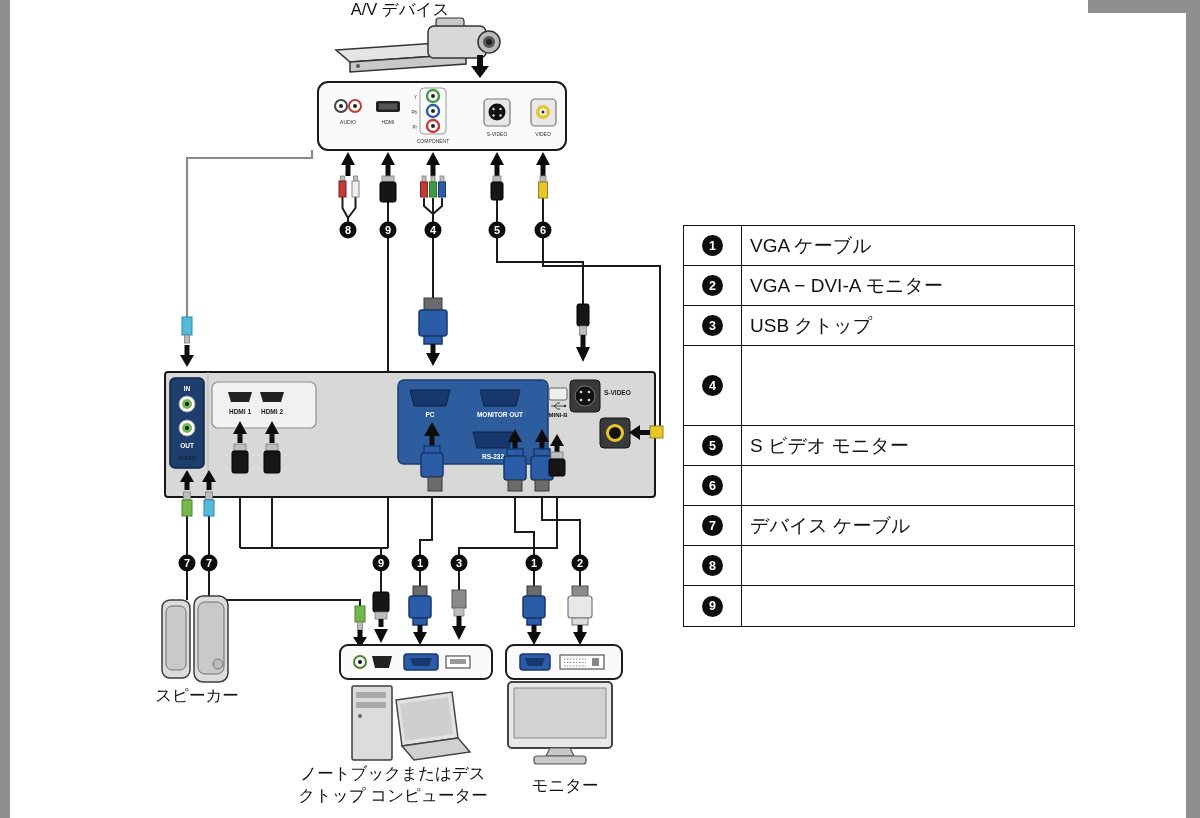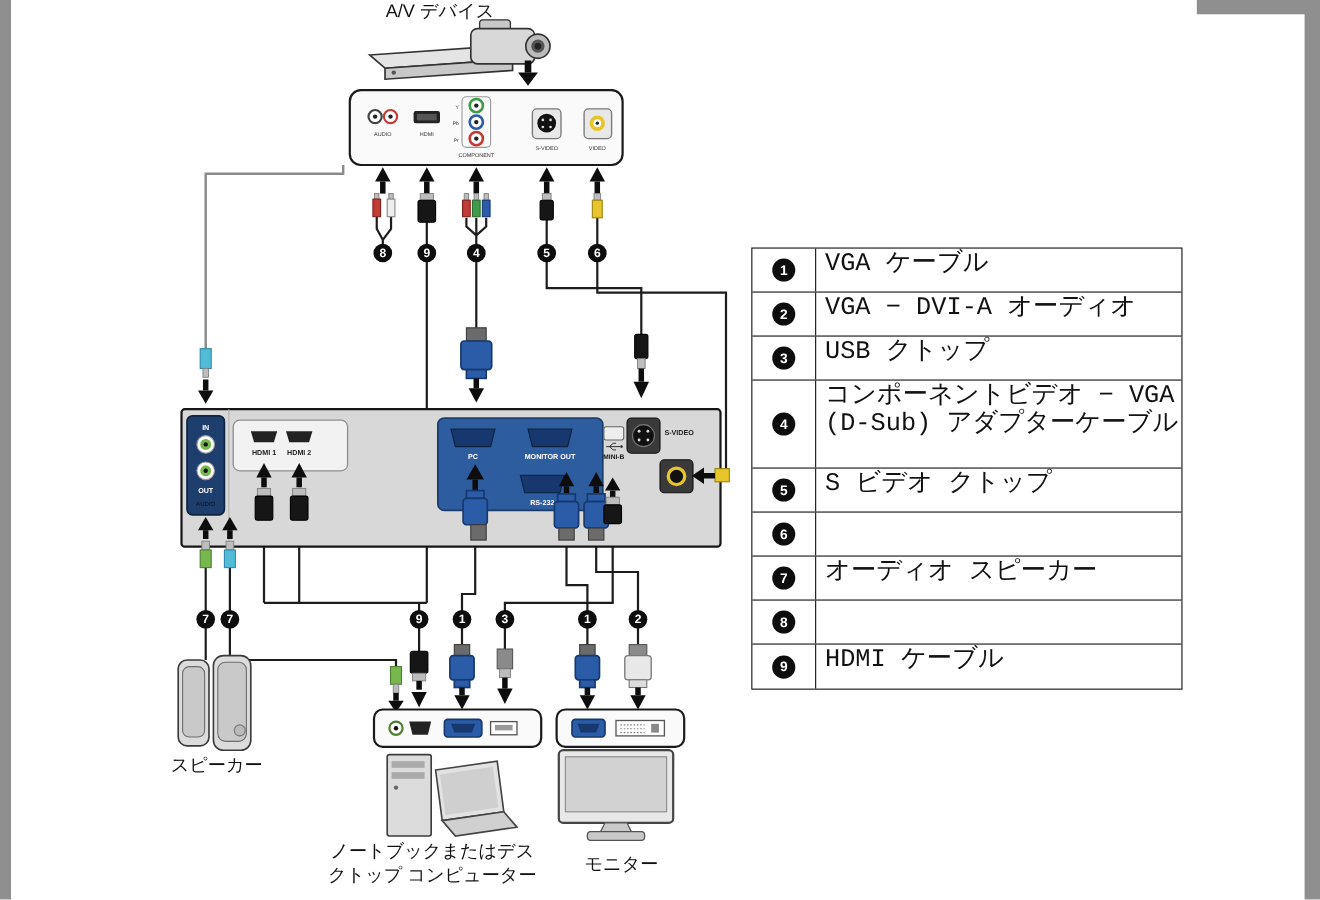--- a/index.html
+++ b/index.html
@@ -37,21 +37,21 @@
   .dsub{fill:var(--vga_dark);stroke:#0d2240;stroke-width:1;}
   .illus{fill:#dcdcdc;stroke:#3c3c3c;stroke-width:1.5;}
   .illus2{fill:#c9c9c9;stroke:#6e6e6e;stroke-width:1;}
 
   .legend{position:absolute;left:683px;top:225px;width:392px;border:1px solid #111;box-sizing:border-box;background:#fff;}
   .legend-row{display:flex;align-items:stretch;height:40px;border-bottom:1px solid #111;box-sizing:border-box;}
   .legend-row:last-child{border-bottom:none;}
   .legend-row.tall{height:80px;}
   .legend-badge-cell{width:58px;border-right:1px solid #111;display:flex;align-items:center;justify-content:center;flex:none;box-sizing:border-box;}
   .legend-badge{width:21px;height:21px;border-radius:50%;background:#0d0d0d;color:#fff;font-size:12.5px;font-weight:bold;display:flex;align-items:center;justify-content:center;}
-  .legend-text-cell{flex:1;display:flex;flex-direction:column;justify-content:flex-start;padding-left:8px;font-size:23px;color:#111;line-height:26px;font-family:Liberation Mono, monospace;}
+  .legend-text-cell{flex:1;display:flex;flex-direction:column;justify-content:center;padding-left:8px;font-size:19px;color:#111;line-height:26px;}
 </style>
 </head>
 <body>
 
 <div class="page">
 
   <svg width="1200" height="818" viewBox="0 0 1200 818">
 
     <g>
       <polygon points="336,50 452,42 466,54 350,62" fill="#e4e4e4" stroke="#333" stroke-width="1.5"></polygon>
@@ -515,72 +515,65 @@
         </div>
       <div class="legend-text-cell">
           <div>VGA ケーブル</div>
         </div>
     </div>
     <div class="legend-row">
       <div class="legend-badge-cell">
           <span class="legend-badge">2</span>
         </div>
       <div class="legend-text-cell">
-          <div>VGA − DVI-A オーディオ</div>
+          <div>VGA − DVI-A モニター</div>
         </div>
     </div>
     <div class="legend-row">
       <div class="legend-badge-cell">
           <span class="legend-badge">3</span>
         </div>
       <div class="legend-text-cell">
           <div>USB クトップ</div>
         </div>
     </div>
     <div class="legend-row tall">
       <div class="legend-badge-cell">
           <span class="legend-badge">4</span>
         </div>
+    </div>
+    <div class="legend-row">
+      <div class="legend-badge-cell">
+          <span class="legend-badge">5</span>
+        </div>
       <div class="legend-text-cell">
-        <div>コンポーネントビデオ − VGA</div>
-        <div>(D-Sub) アダプターケーブル</div>
-      </div>
-    </div>
-    <div class="legend-row">
-      <div class="legend-badge-cell">
-          <span class="legend-badge">5</span>
+          <div>S ビデオ モニター</div>
+        </div>
+    </div>
+    <div class="legend-row">
+      <div class="legend-badge-cell">
+          <span class="legend-badge">6</span>
+        </div>
+    </div>
+    <div class="legend-row">
+      <div class="legend-badge-cell">
+          <span class="legend-badge">7</span>
         </div>
       <div class="legend-text-cell">
-          <div>S ビデオ クトップ</div>
-        </div>
-    </div>
-    <div class="legend-row">
-      <div class="legend-badge-cell">
-          <span class="legend-badge">6</span>
-        </div>
-    </div>
-    <div class="legend-row">
-      <div class="legend-badge-cell">
-          <span class="legend-badge">7</span>
-        </div>
-      <div class="legend-text-cell">
-          <div>オーディオ スピーカー</div>
+          <div>デバイス ケーブル</div>
         </div>
     </div>
     <div class="legend-row">
       <div class="legend-badge-cell">
           <span class="legend-badge">8</span>
         </div>
     </div>
     <div class="legend-row">
       <div class="legend-badge-cell">
           <span class="legend-badge">9</span>
-        </div>
-      <div class="legend-text-cell">
-          <div>HDMI ケーブル</div>
         </div>
     </div>
   </div>
 
   <div class="edge" id="edge-left"></div>
   <div class="edge" id="edge-right"></div>
   <div class="edge" id="edge-topright"></div>
 
 </div>
 

